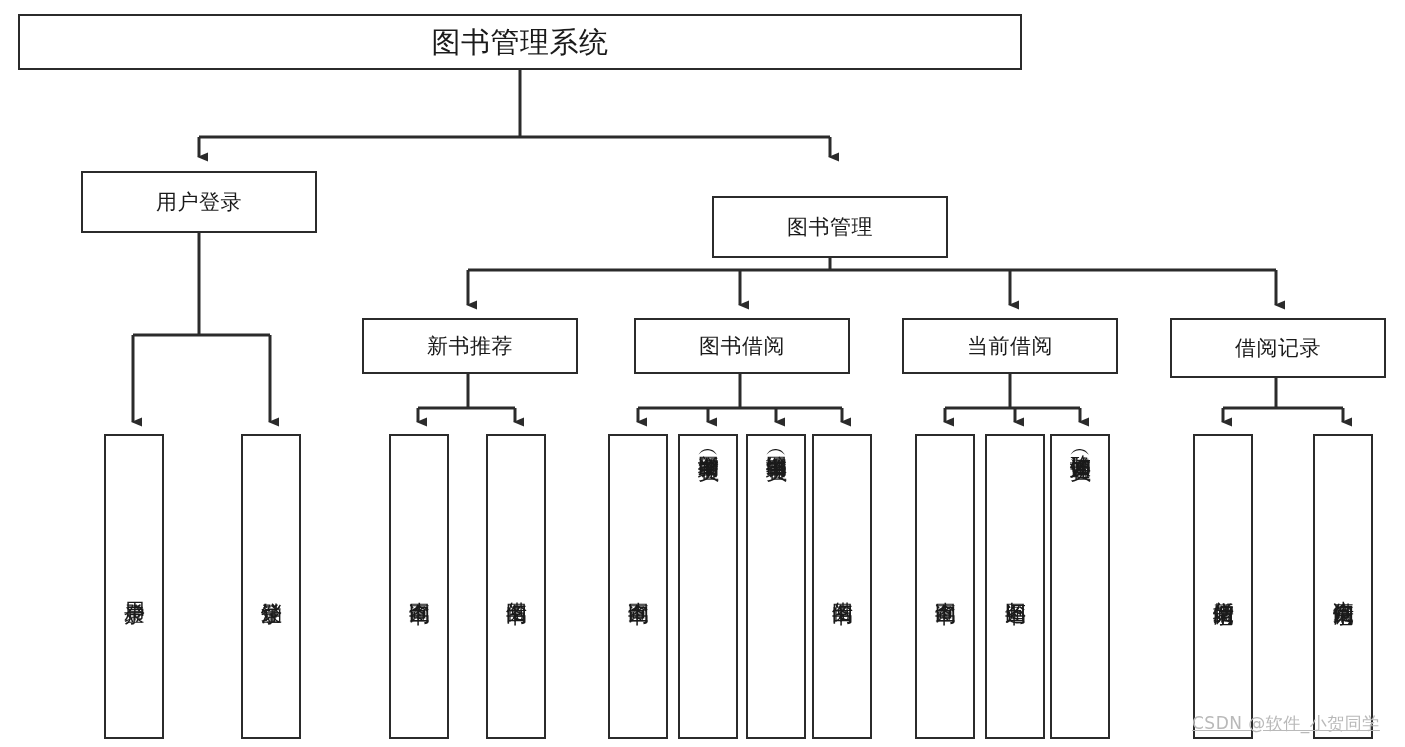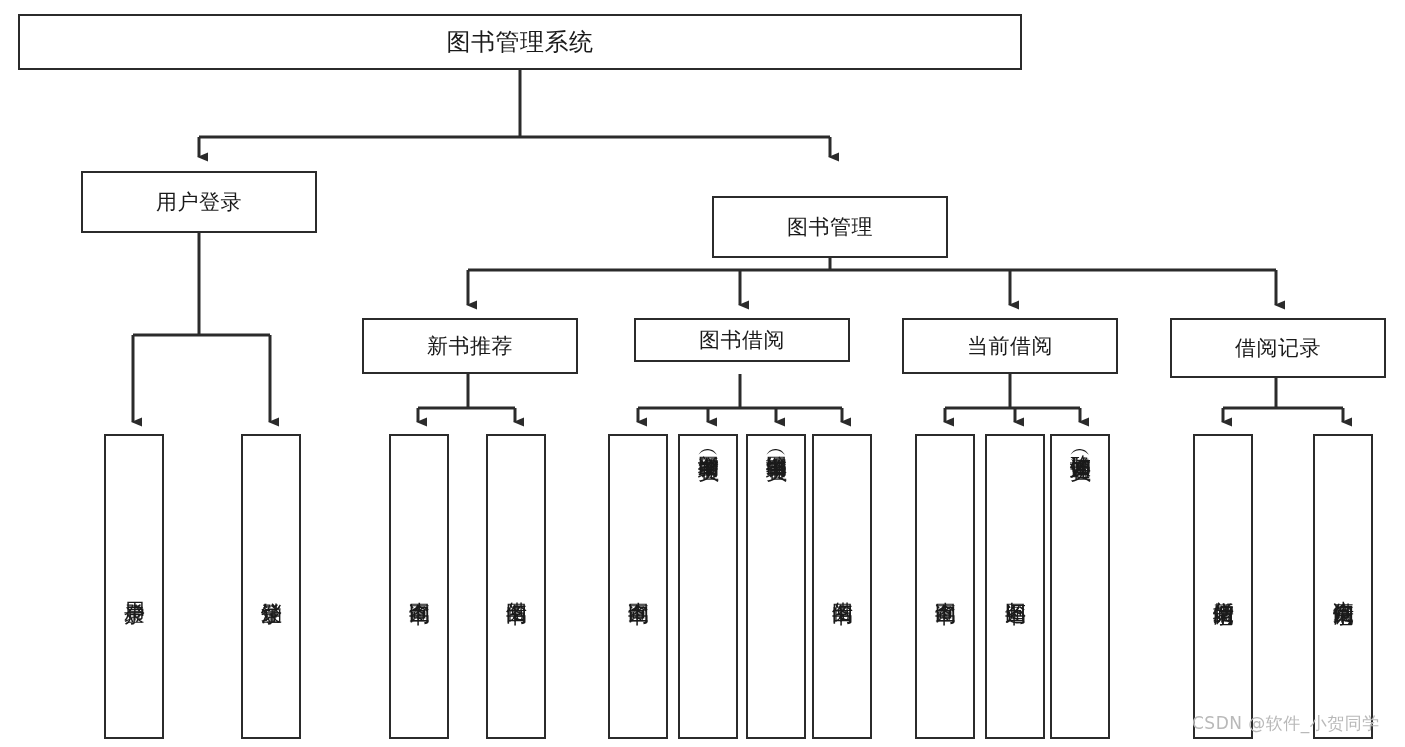--- a/index.html
+++ b/index.html
@@ -47,31 +47,32 @@
     letter-spacing: 1px;
     padding: 2px 0;
     align-items: center;
     justify-content: center;
     white-space: nowrap;
   }
   .node.vert.toptext {
     justify-content: flex-start;
   }
   .node.root {
-    font-size: 24px;
+    font-size: 29px;
     text-align: right;
   }
   .watermark {
     position: absolute;
     left: 1192px;
     top: 712px;
     font-size: 17px;
     color: #b9b9b9;
     white-space: nowrap;
     letter-spacing: 0.5px;
+    text-decoration: underline;
   }
 </style>
 </head>
 <body>
 
 <div id="canvas">
 
   <svg id="wires" viewBox="0 0 1405 747">
     <defs>
       <marker id="arrow" viewBox="0 0 12 12" refX="6" refY="10" markerWidth="11" markerHeight="11" orient="auto-start-reverse" markerUnits="userSpaceOnUse">
@@ -130,21 +131,21 @@
   <div class="node horiz" style="left:81px; top:171px; width:236px; height:62px;">
     <span>用户登录</span>
   </div>
   <div class="node horiz" style="left:712px; top:171px; width:236px; height:62px;margin-top:25px;">
     <span>图书管理</span>
   </div>
 
   <div class="node horiz" style="left:362px; top:318px; width:216px; height:56px;">
     <span>新书推荐</span>
   </div>
-  <div class="node horiz" style="left:634px; top:318px; width:216px; height:44px;">
+  <div class="node horiz" style="left:634px; top:318px; width:216px; height:56px;">
     <span>图书借阅</span>
   </div>
   <div class="node horiz" style="left:902px; top:318px; width:216px; height:56px;">
     <span>当前借阅</span>
   </div>
   <div class="node horiz" style="left:1170px; top:318px; width:216px; height:60px;">
     <span>借阅记录</span>
   </div>
 
   <div class="node vert" style="left:104px; top:434px; width:60px; height:305px;">

